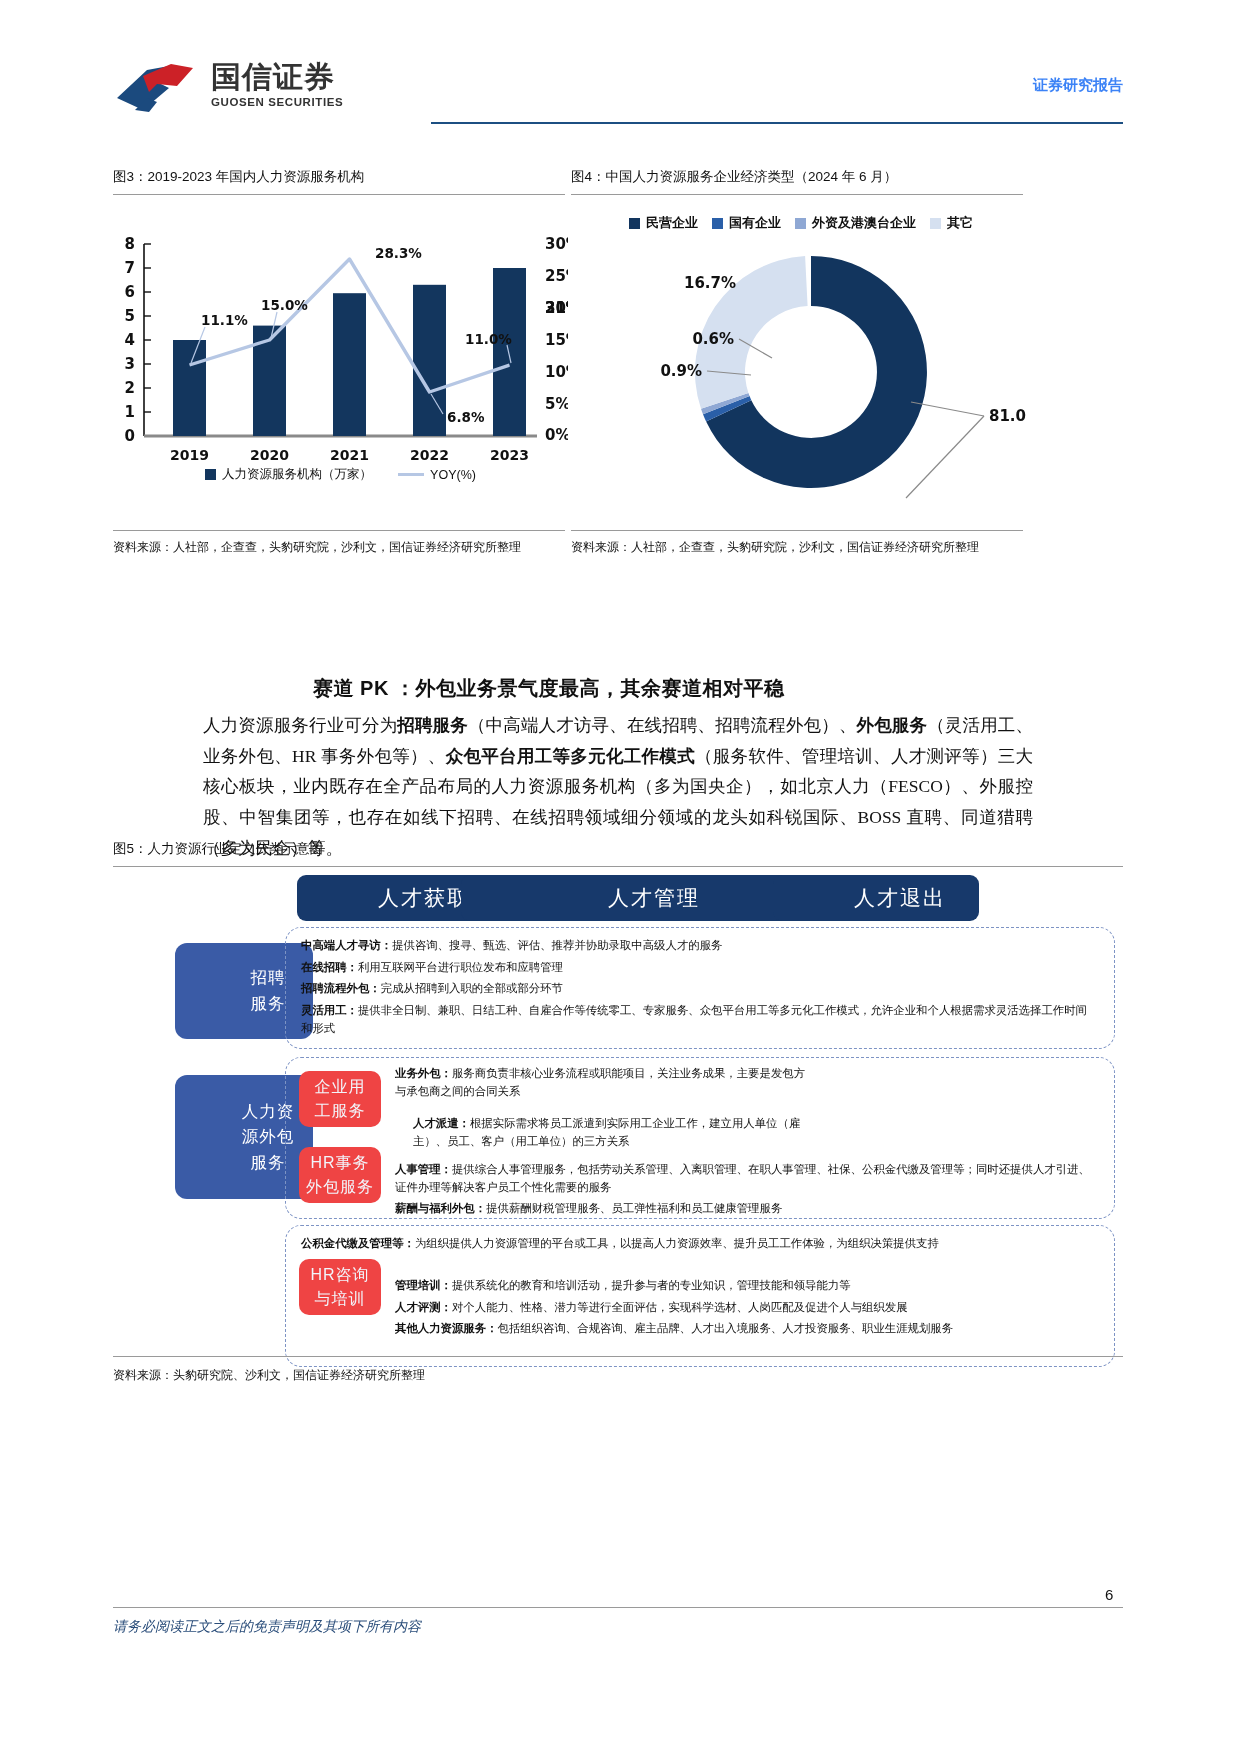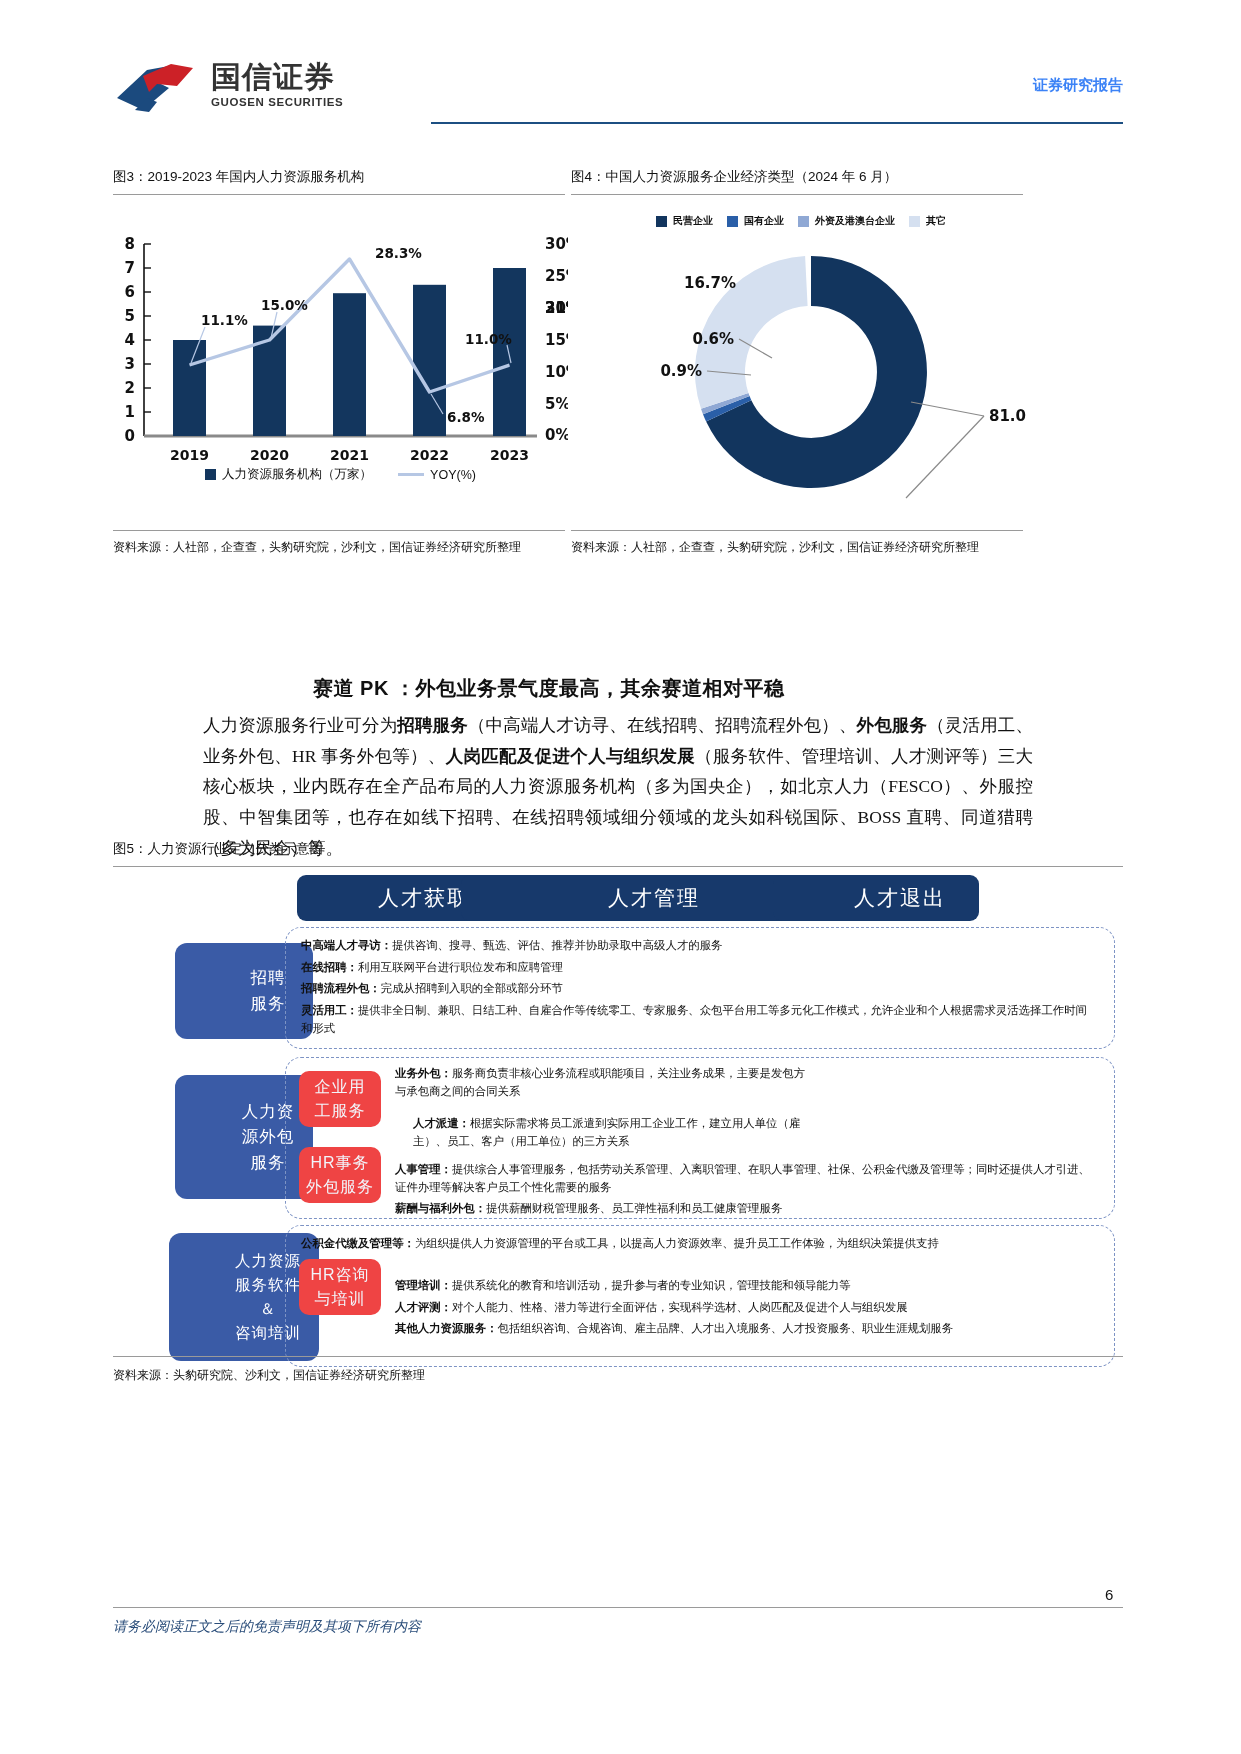--- a/index.html
+++ b/index.html
@@ -38,21 +38,21 @@
   .legend1{position:absolute;left:113px;top:466px;width:455px;
     display:flex;justify-content:center;align-items:center;gap:26px;
     font-family:"Liberation Sans","DejaVu Sans",sans-serif;font-size:12.5px;color:#111;}
   .lg-item{display:flex;align-items:center;gap:6px;}
   .lg-sq{width:11px;height:11px;background:#13365e;display:inline-block;}
   .lg-ln{width:26px;height:3px;background:#b6c7e4;display:inline-block;}
 
   
   .legend2{position:absolute;left:576px;top:214px;width:450px;
     display:flex;justify-content:center;align-items:flex-start;gap:14px;
-    font-family:"Liberation Sans","DejaVu Sans",sans-serif;font-size:10px;font-weight:700;color:#111;}
+    font-family:"Liberation Sans","DejaVu Sans",sans-serif;font-size:13px;font-weight:700;color:#111;}
   .chart2{position:absolute;left:576px;top:240px;width:450px;height:270px;}
 
   
   .sect-h{position:absolute;left:313px;top:675px;width:720px;
     font-family:"Liberation Sans","DejaVu Sans",sans-serif;font-size:20px;font-weight:700;color:#111;letter-spacing:0.5px;}
 
   
   .body-p{position:absolute;left:203px;top:710px;width:830px;
     font-family:"Liberation Serif","DejaVu Serif",serif;font-size:17.5px;line-height:1.75;color:#111;text-align:justify;}
   .body-p b{font-weight:700;}
@@ -253,42 +253,38 @@
     <div class="cap-rule"></div>
     <div class="src" style="margin-top:8px;">资料来源：人社部，企查查，头豹研究院，沙利文，国信证券经济研究所整理</div>
   </div>
   <div class="panel" style="left:571px;top:530px;width:452px;">
     <div class="cap-rule"></div>
     <div class="src" style="margin-top:8px;">资料来源：人社部，企查查，头豹研究院，沙利文，国信证券经济研究所整理</div>
   </div>
 
   <div class="sect-h">赛道 PK ：外包业务景气度最高，其余赛道相对平稳</div>
 
-  <div class="body-p" id="para"><span>人力资源服务行业可分为</span><b>招聘服务</b><span>（中高端人才访寻、在线招聘、招聘流程外包）、</span><b>外包服务</b><span>（灵活用工、业务外包、HR 事务外包等）、</span><b>人岗匹配及促进个人与组织发展</b><span>（服务软件、管理培训、人才测评等）三大核心板块，业内既存在全产品布局的人力资源服务机构（多为国央企），如北京人力（FESCO）、外服控股、中智集团等，也存在如线下招聘、在线招聘领域细分领域的龙头如科锐国际、BOSS 直聘、同道猎聘（多为民企）等。</span></div>
+  <div class="body-p" id="para"><span>人力资源服务行业可分为</span><b>招聘服务</b><span>（中高端人才访寻、在线招聘、招聘流程外包）、</span><b>外包服务</b><span>（灵活用工、业务外包、HR 事务外包等）、</span><b>众包平台用工等多元化工作模式</b><span>（服务软件、管理培训、人才测评等）三大核心板块，业内既存在全产品布局的人力资源服务机构（多为国央企），如北京人力（FESCO）、外服控股、中智集团等，也存在如线下招聘、在线招聘领域细分领域的龙头如科锐国际、BOSS 直聘、同道猎聘（多为民企）等。</span></div>
 
   <div class="panel" style="left:113px;top:840px;width:1010px;">
     <div class="fig-cap">图5：人力资源行业定义分类示意图</div>
     <div class="cap-rule" style="margin-top:8px;"></div>
   </div>
 
   <div class="diagram">
 
     <div class="d-top-pill" style="left:184px;top:8px;width:158px;height:46px;">人才获取</div>
     <div class="d-top-pill" style="left:348px;top:8px;width:290px;height:46px;">人才管理</div>
     <div class="d-top-pill" style="left:660px;top:8px;width:158px;height:46px;">人才退出</div>
 
     <div class="d-leftcard" style="left:62px;top:76px;width:90px;height:96px;white-space:pre-line;">招聘
 服务</div>
     <div class="d-leftcard" style="left:62px;top:208px;width:90px;height:124px;white-space:pre-line;">人力资
 源外包
 服务</div>
-    <div class="d-leftcard" style="left:56px;top:366px;width:102px;height:128px;white-space:pre-line;font-size:15.5px;">人力资源
-服务软件
-＆
-咨询培训</div>
 
     <div class="d-dash" style="left:172px;top:60px;width:828px;height:120px;"></div>
     <div class="d-dash" style="left:172px;top:190px;width:828px;height:160px;"></div>
     <div class="d-dash" style="left:172px;top:358px;width:828px;height:140px;"></div>
 
     <div class="d-subcard" style="left:186px;top:204px;width:82px;height:56px;white-space:pre-line;">企业用
 工服务</div>
     <div class="d-subcard" style="left:186px;top:280px;width:82px;height:56px;white-space:pre-line;">HR事务
 外包服务</div>
     <div class="d-subcard" style="left:186px;top:392px;width:82px;height:56px;white-space:pre-line;">HR咨询

